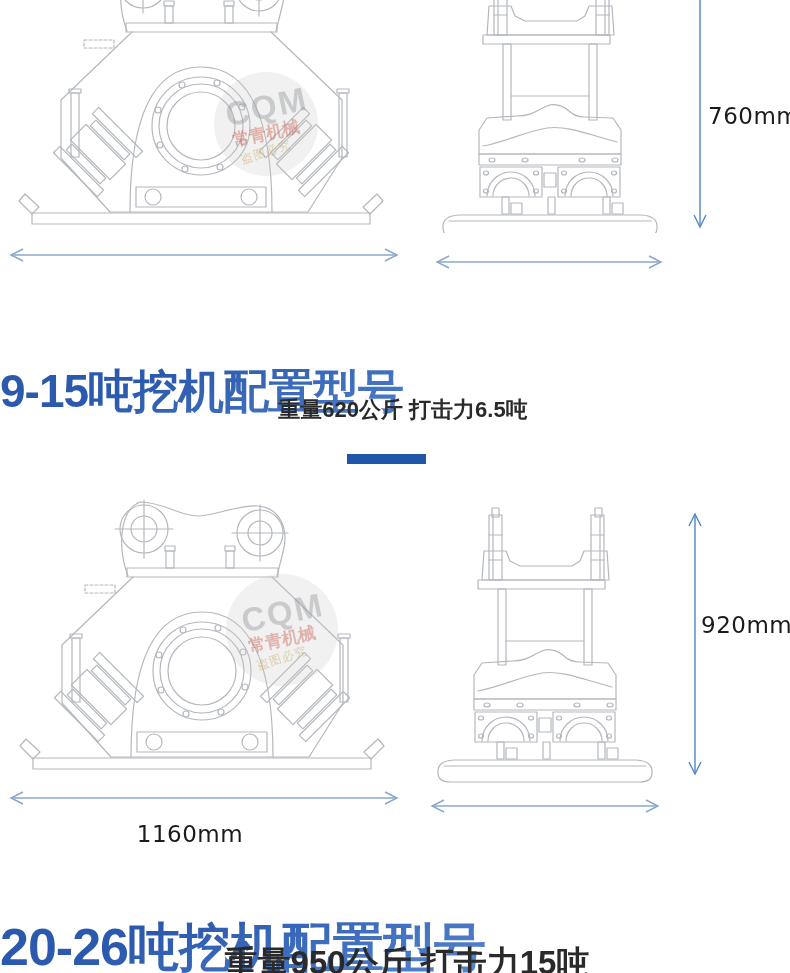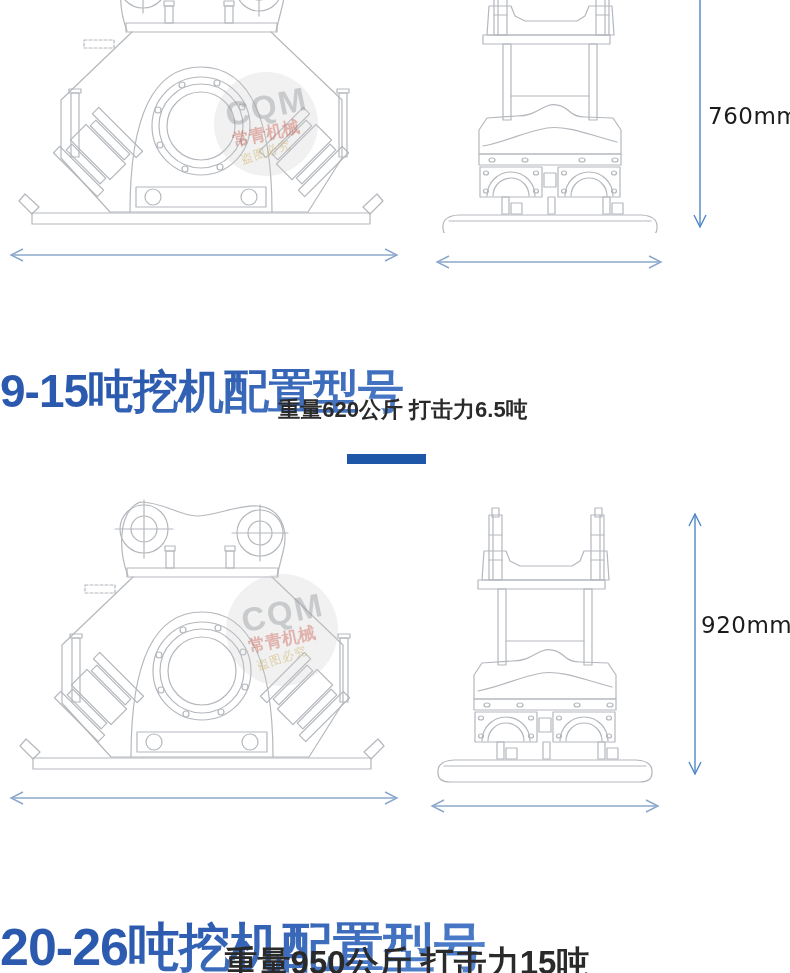--- a/index.html
+++ b/index.html
@@ -219,20 +219,21 @@
     <span class="wm-brand">CQM</span>
     <span class="wm-cn">常青机械</span>
     <span class="wm-notice">盗图必究</span>
   </div>
 
   <svg class="dimh abs" style="left:8px;top:791px" width="392" height="14">
     <line x1="3" y1="7" x2="389" y2="7"></line>
       <path d="M15,1 3,7 15,13"></path>
       <path d="M377,1 389,7 377,13"></path>
   </svg>
+  <div class="dim-label" style="left:70px;top:821px;width:240px">1160mm</div>
 
   <svg class="dimh abs" style="left:428px;top:799px" width="234" height="14">
     <line x1="4" y1="7" x2="230" y2="7"></line>
       <path d="M16,1 4,7 16,13"></path>
       <path d="M218,1 230,7 218,13"></path>
   </svg>
 
   <svg class="dimv abs" style="left:687px;top:508px" width="16" height="272">
     <line x1="8" y1="6" x2="8" y2="266"></line>
       <path d="M2,18 8,6 14,18"></path>

